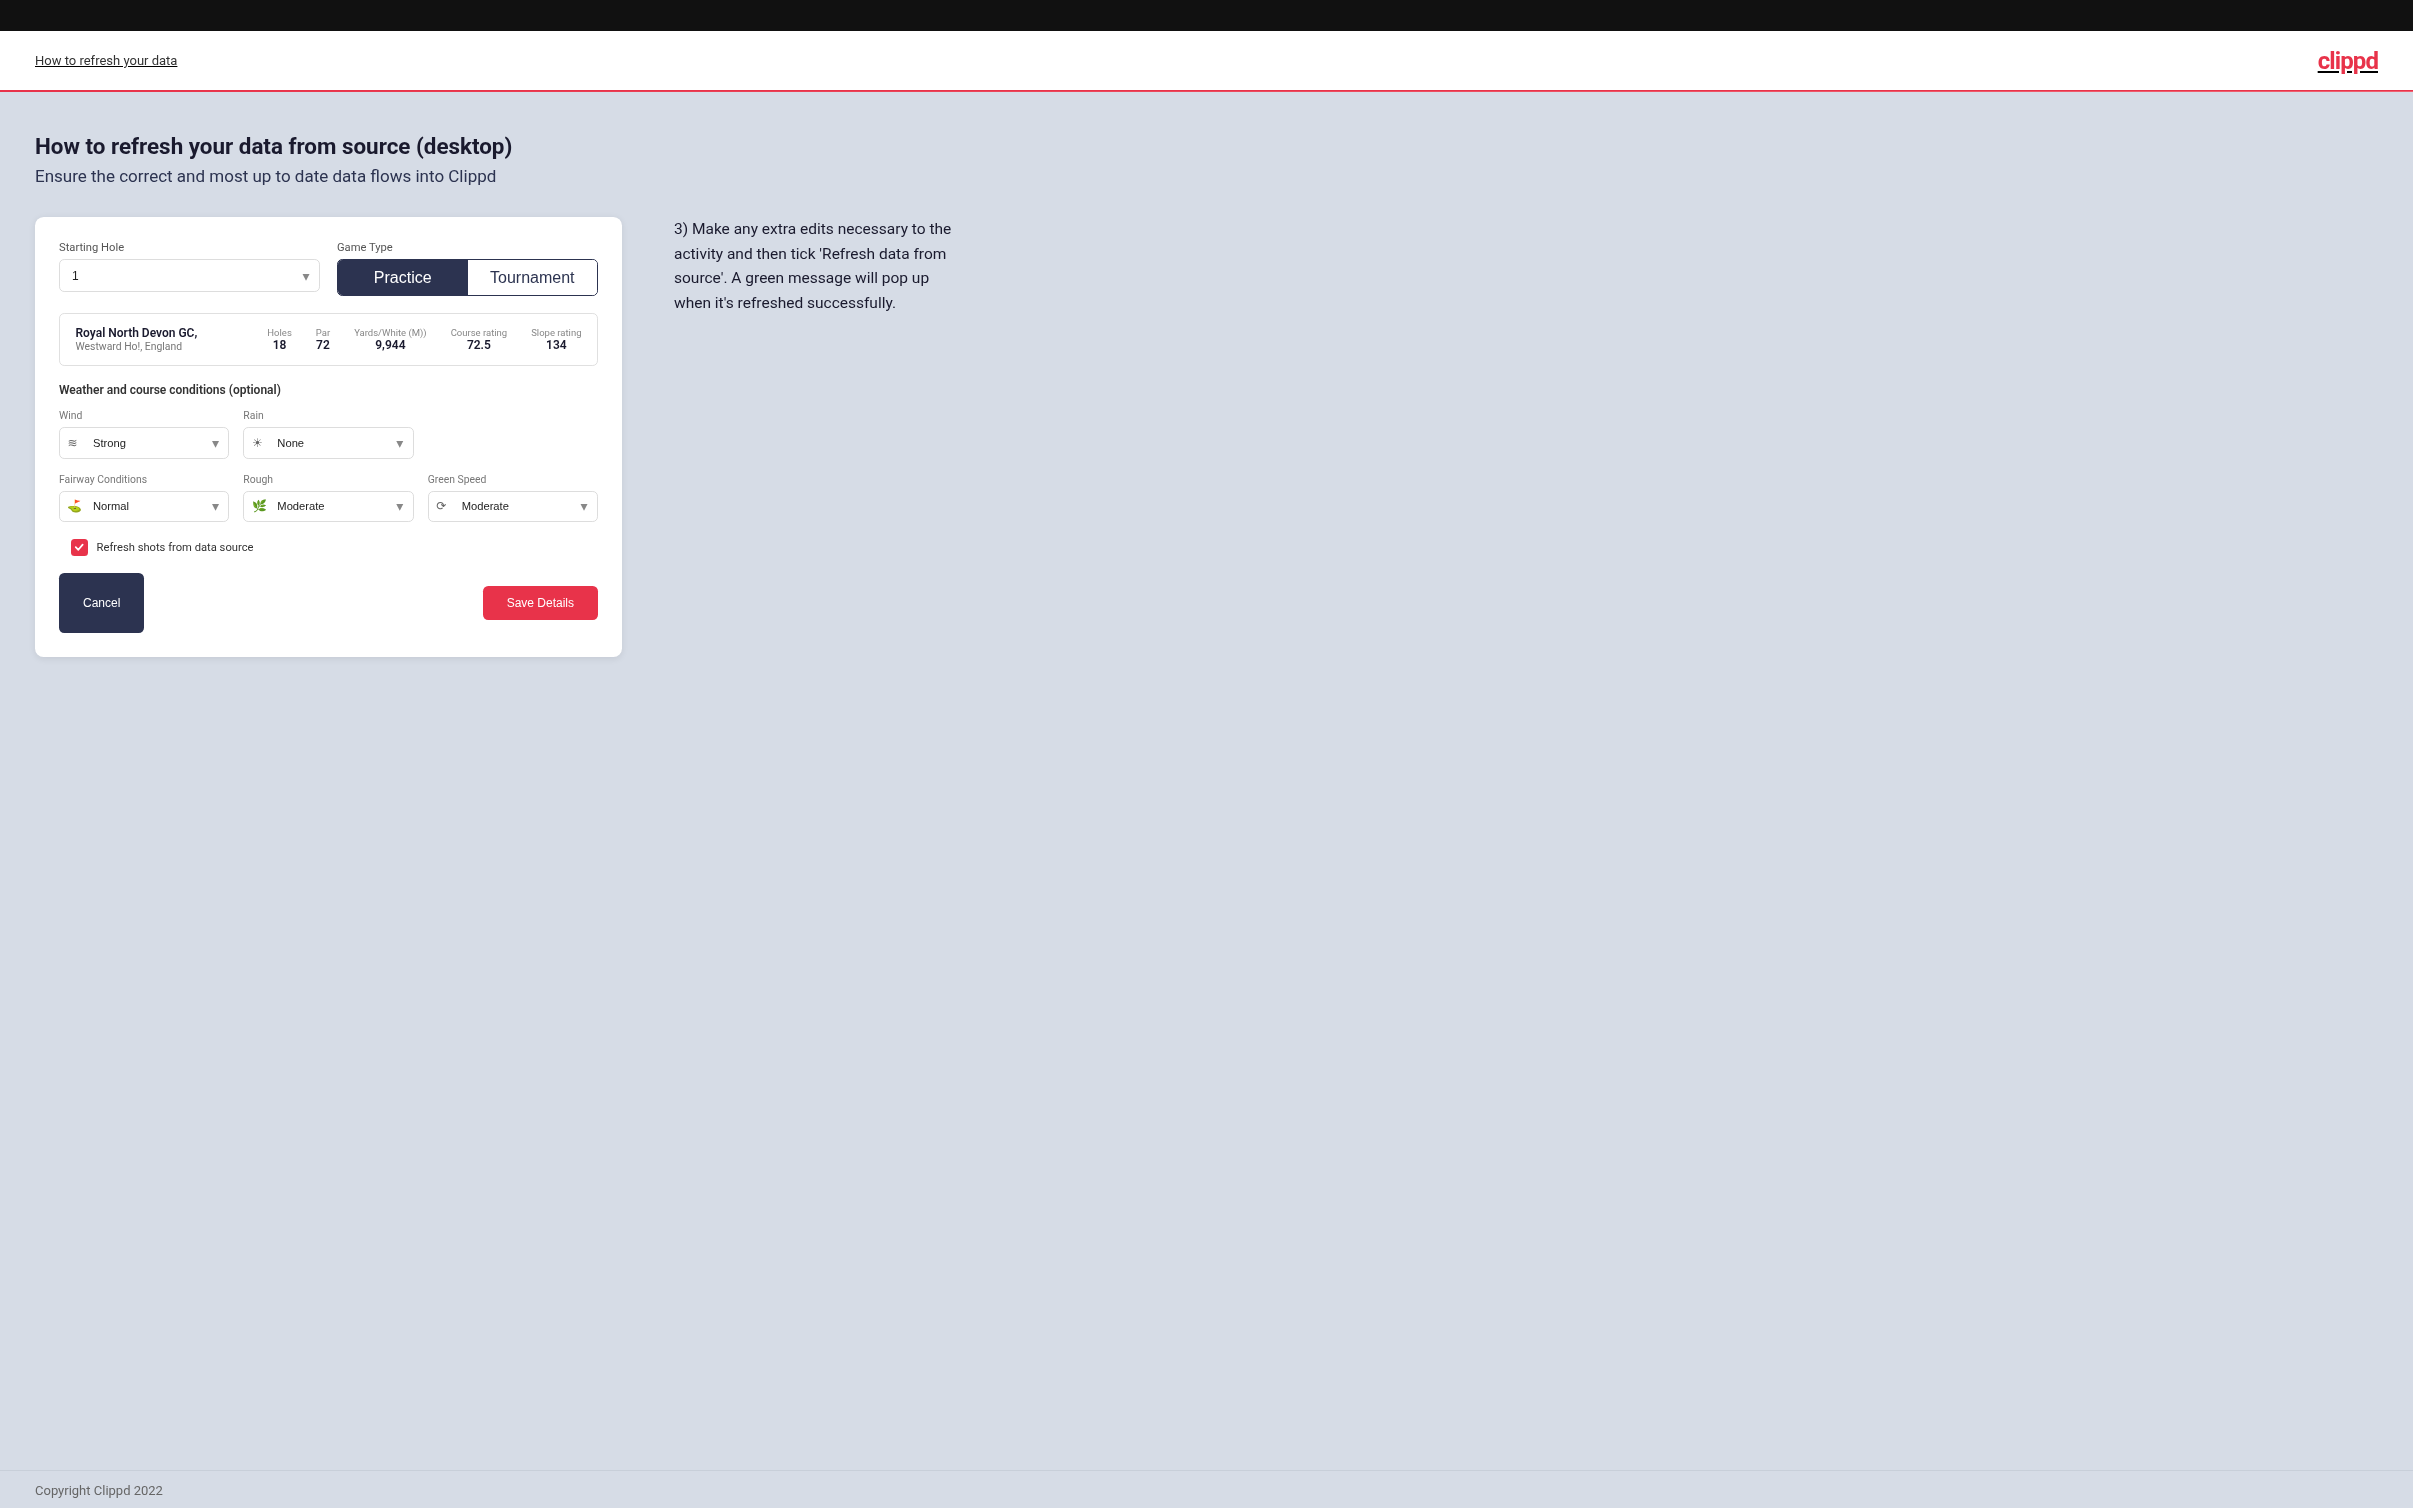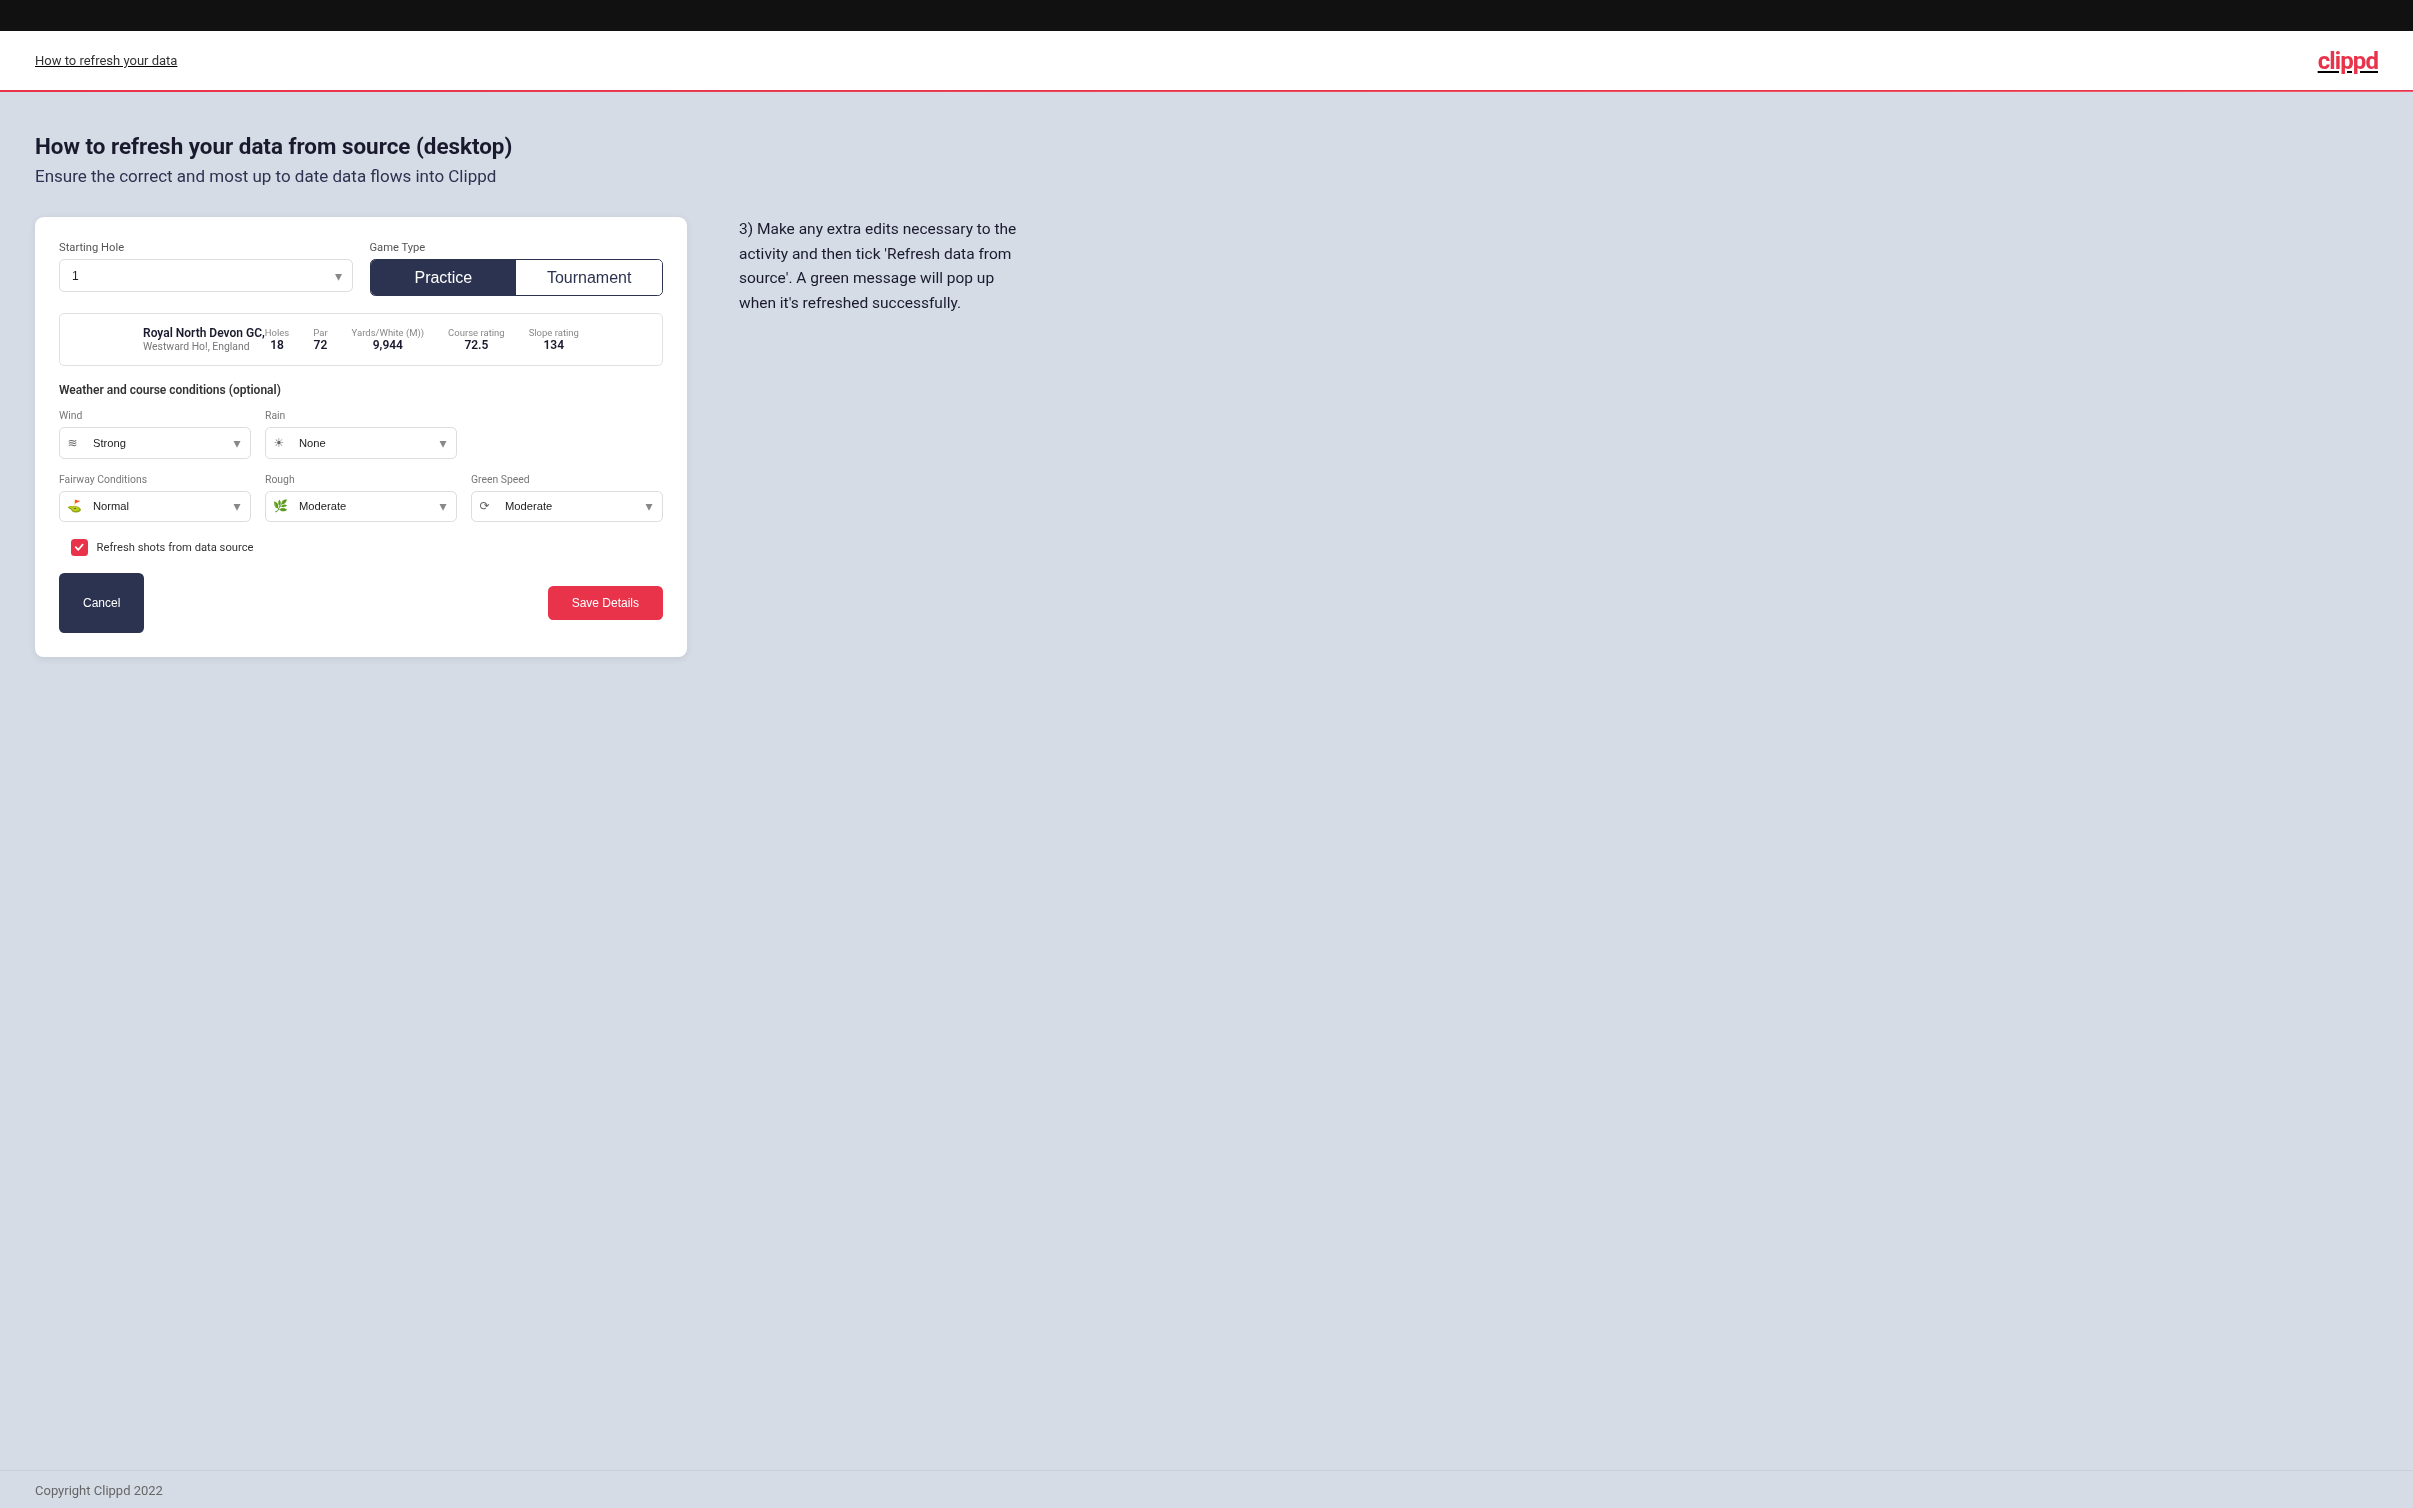--- a/index.html
+++ b/index.html
@@ -54,21 +54,21 @@
     }
     .content-row {
       display: flex;
       gap: 52px;
       align-items: flex-start;
     }
     .form-card {
       background: #fff;
       border-radius: 8.6px;
       padding: 24px;
-      width: 652px;
+      width: 587px;
       flex-shrink: 0;
       box-shadow: 0 1.7px 7px rgba(0,0,0,0.08);
     }
     .form-row {
       display: flex;
       gap: 17px;
       margin-bottom: 17px;
     }
     .form-group {
       display: flex;
@@ -131,21 +131,21 @@
       background: #fff;
       color: #2c3350;
     }
     .course-info-card {
       border: 0.9px solid #e0e0e0;
       border-radius: 5.2px;
       padding: 12px 15.5px;
       margin-bottom: 17px;
       display: flex;
       align-items: center;
-      justify-content: center;
+      justify-content: space-between;
     }
     .course-name {
       font-size: 12px;
       font-weight: 600;
       color: #1a1a2e;
     }
     .course-location {
       font-size: 10.4px;
       color: #777;
     }

